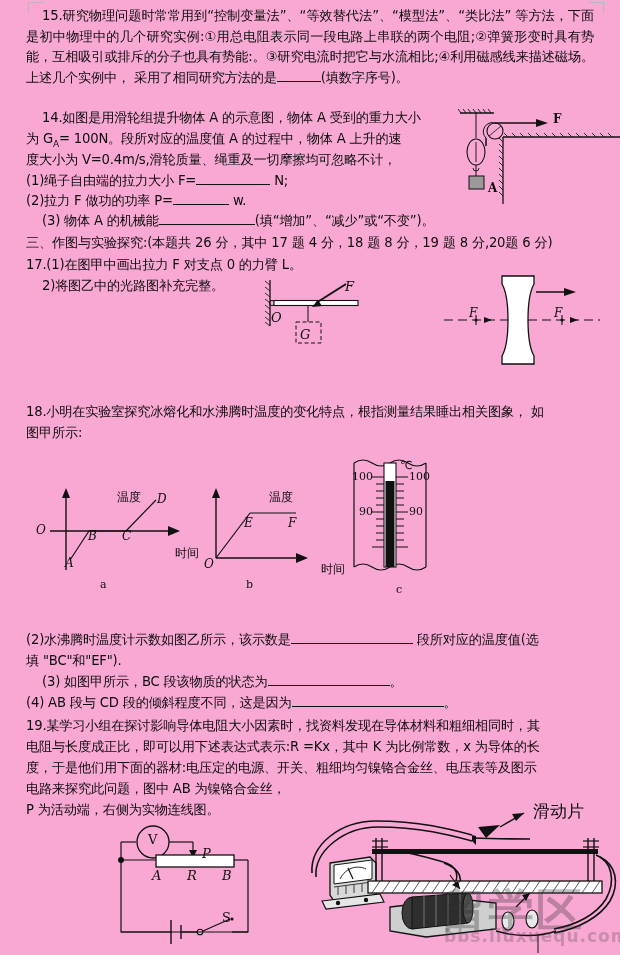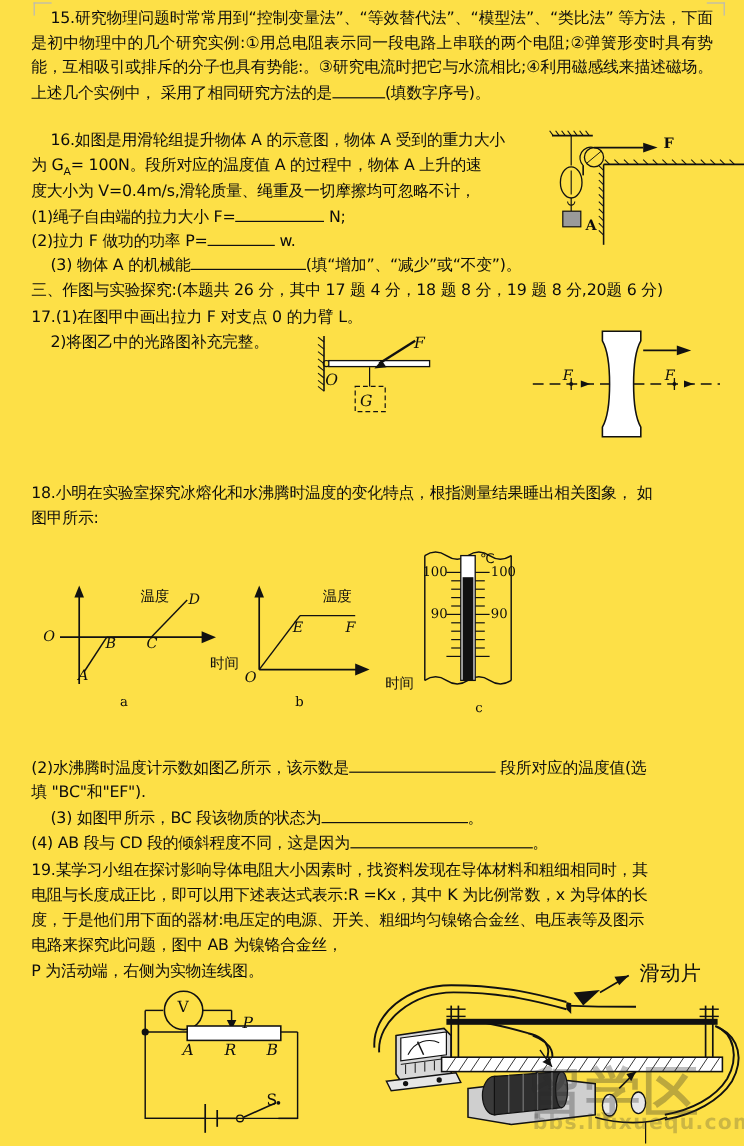--- a/index.html
+++ b/index.html
@@ -12,21 +12,21 @@
     height: 955px;
     position: relative;
     font-family: "DejaVu Sans", "Liberation Sans", sans-serif;
     color: #0d0d0d;
     overflow: hidden;
   }
   .page {
     position: relative;
     width: 620px;
     height: 955px;
-    background: #fde047;
+    background: #f9a8d4;
   }
   .corner-mark {
     position: absolute;
     width: 14px;
     height: 10px;
     border-top: 1px solid #b8b8b8;
   }
   .corner-tl { left: 28px; top: 2px; border-left: 1px solid #b8b8b8; }
   .corner-tr { right: 16px; top: 2px; border-right: 1px solid #b8b8b8; }
 
@@ -90,21 +90,21 @@
 </head>
 <body>
 
 <div class="page">
 
   <div class="corner-mark corner-tl"></div>
   <div class="corner-mark corner-tr"></div>
 
   <div class="para indent" style="left:26px; top:6px; width:568px;"><span>15.研究物理问题时常常用到“控制变量法”、“等效替代法”、“模型法”、“类比法” 等方法，下面是初中物理中的几个研究实例:①用总电阻表示同一段电路上串联的两个电阻;②弹簧形变时具有势能，互相吸引或排斥的分子也具有势能:。③研究电流时把它与水流相比;④利用磁感线来描述磁场。上述几个实例中， 采用了相同研究方法的是</span><span class="blank b-xs"></span><span>(填数字序号)。</span></div>
 
-  <div class="para indent" style="left:26px; top:108px; width:400px;">16.如图是用滑轮组提升物体 A 的示意图，物体 A 受到的重力大小</div>
+  <div class="para indent" style="left:26px; top:108px; width:400px;">14.如图是用滑轮组提升物体 A 的示意图，物体 A 受到的重力大小</div>
   <div class="para" style="left:26px; top:129px; width:400px;"><span>为 G</span><span class="sub">A</span><span>= 100N。段所对应的温度值 A 的过程中，物体 A 上升的速</span></div>
   <div class="para" style="left:26px; top:150px; width:400px;">度大小为 V=0.4m/s,滑轮质量、绳重及一切摩擦均可忽略不计，</div>
   <div class="para" style="left:26px; top:171px; width:400px;"><span>(1)绳子自由端的拉力大小 F=</span><span class="blank b-md"></span>&nbsp;<span>N;</span></div>
   <div class="para" style="left:26px; top:191px; width:400px;"><span>(2)拉力 F 做功的功率 P=</span><span class="blank b-sm"></span>&nbsp;<span>w.</span></div>
   <div class="para indent" style="left:26px; top:211px; width:420px;"><span>(3) 物体 A 的机械能</span><span class="blank b-lg"></span><span>(填“增加”、“减少”或“不变”)。</span></div>
 
   <svg style="left:448px; top:104px;" width="172" height="100" viewBox="0 0 172 100">
 
     <line x1="12" y1="9" x2="46" y2="9" stroke="#111" stroke-width="1.3"></line>
     <g stroke="#111" stroke-width="0.9">

